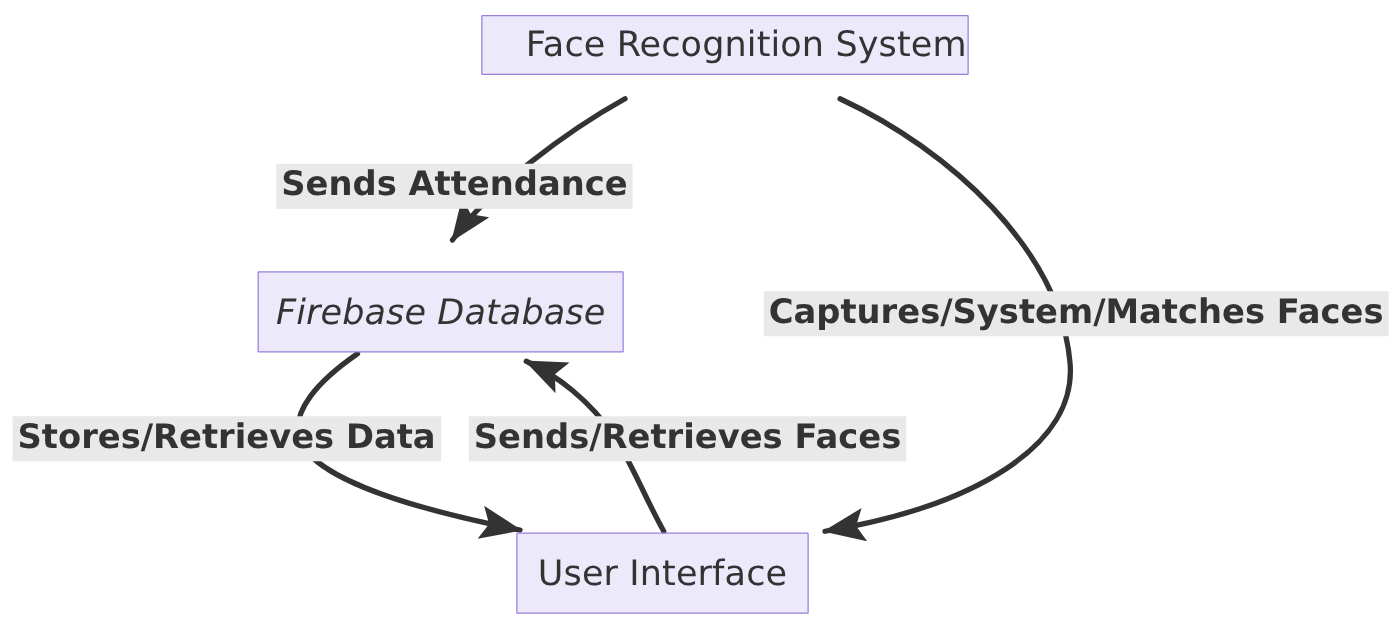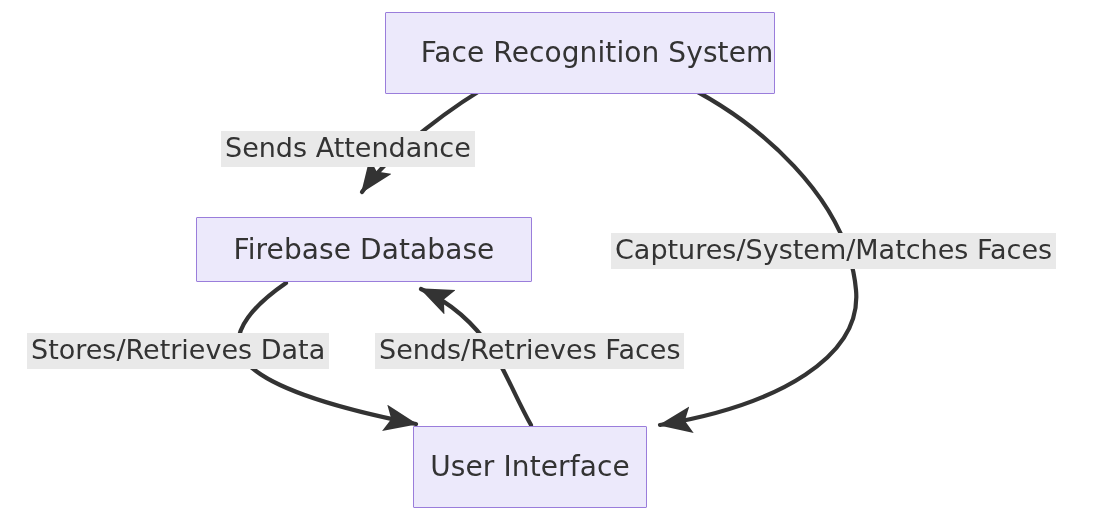--- a/index.html
+++ b/index.html
@@ -41,20 +41,21 @@
   }
   .edge-label {
     position: absolute;
     background: #e9e9e9;
     color: #333333;
     font-size: 27px;
     line-height: 1.18;
     white-space: nowrap;
     padding: 1px 4px 3px 4px;
     box-sizing: border-box;
+    font-weight: bold;
   }
   .corner-artifact {
     position: absolute;
     left: -7px;
     top: -7px;
     width: 16px;
     height: 22px;
     border-left: 3px solid #49bfb0;
     border-top: 3px solid #49bfb0;
     border-top-left-radius: 9px;
@@ -77,27 +78,27 @@
 
     <path d="M 500,79 C 455,104 392,150 362,192" fill="none" stroke="#333333" stroke-width="4.2" stroke-linecap="round" marker-end="url(#arrowhead)"></path>
 
     <path d="M 672,79 C 760,120 848,200 856,290 C 862,356 780,405 660,425" fill="none" stroke="#333333" stroke-width="4.2" stroke-linecap="round" marker-end="url(#arrowhead)"></path>
 
     <path d="M 286,283 C 254,305 232,330 240,352 C 252,385 340,409 416,424" fill="none" stroke="#333333" stroke-width="4.2" stroke-linecap="round" marker-end="url(#arrowhead)"></path>
 
     <path d="M 531,425 C 516,398 506,372 492,350 C 472,320 445,300 421,289" fill="none" stroke="#333333" stroke-width="4.2" stroke-linecap="round" marker-end="url(#arrowhead)"></path>
   </svg>
 
-  <div class="node-box" style="left:385px; top:12px; width:390px; height:82px;padding-left:34px;">Face Recognition System</div>
+  <div class="node-box" style="left:385px; top:12px; width:390px; height:48px;padding-left:34px;">Face Recognition System</div>
 
-  <div class="node-box" style="left:196px; top:217px; width:336px; height:65px;">Firebase Database</div>
+  <div class="node-box" style="left:206px; top:217px; width:293px; height:65px;font-style:italic;">Firebase Database</div>
 
-  <div class="node-box" style="left:413px; top:426px; width:234px; height:82px;">User Interface</div>
+  <div class="node-box" style="left:413px; top:426px; width:234px; height:65px;">User Interface</div>
 
   <div class="edge-label" style="left:221px; top:131px;">Sends Attendance</div>
 
   <div class="edge-label" style="left:611px; top:233px;">Captures/System/Matches Faces</div>
 
-  <div class="edge-label" style="left:10px; top:333px;margin-left:17px;">Stores/Retrieves Data</div>
+  <div class="edge-label" style="left:10px; top:333px;">Stores/Retrieves Data</div>
 
   <div class="edge-label" style="left:375px; top:333px;">Sends/Retrieves Faces</div>
 
 </div>
 
 </body></html>

